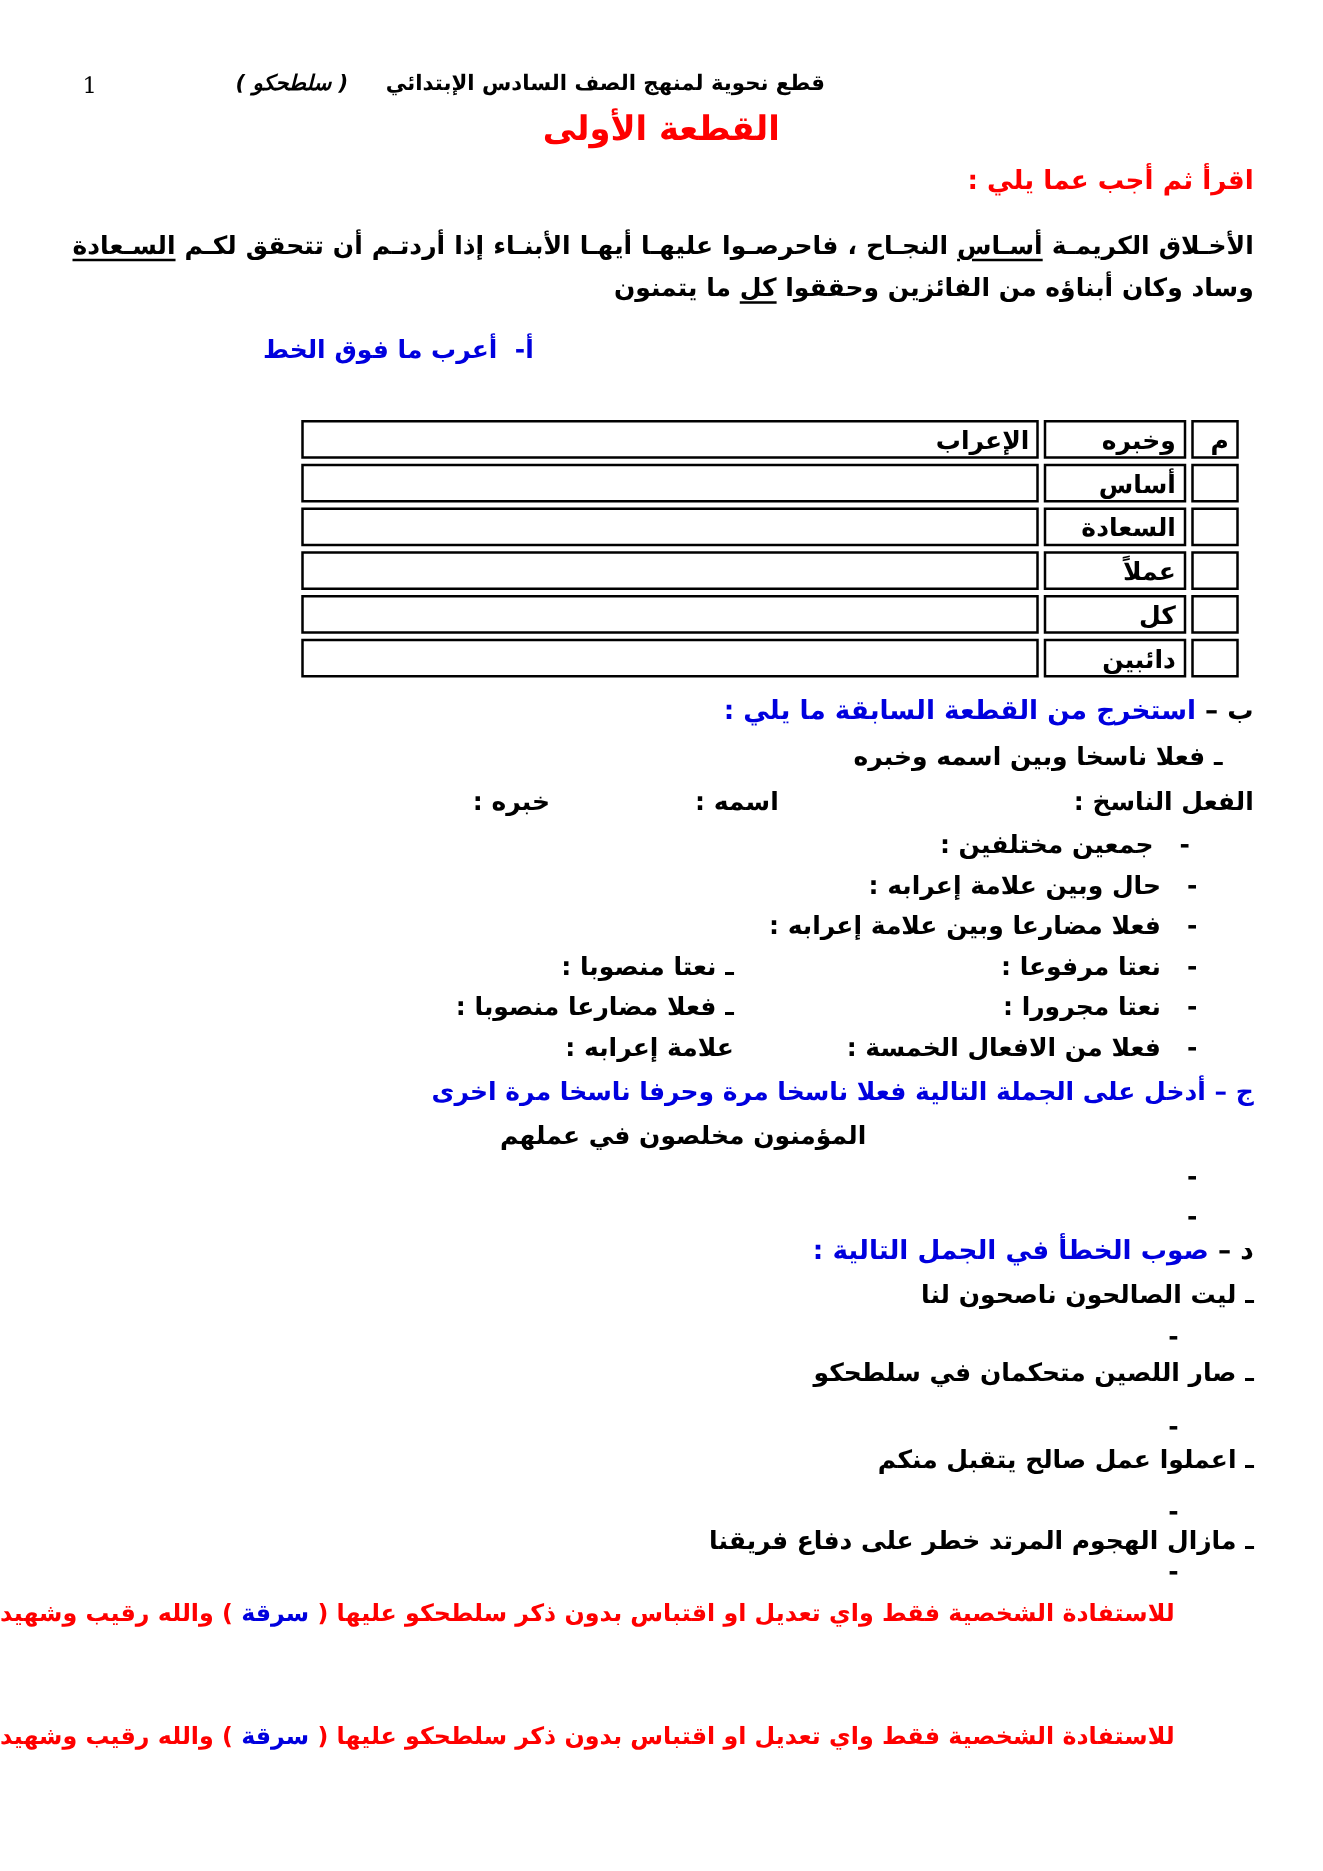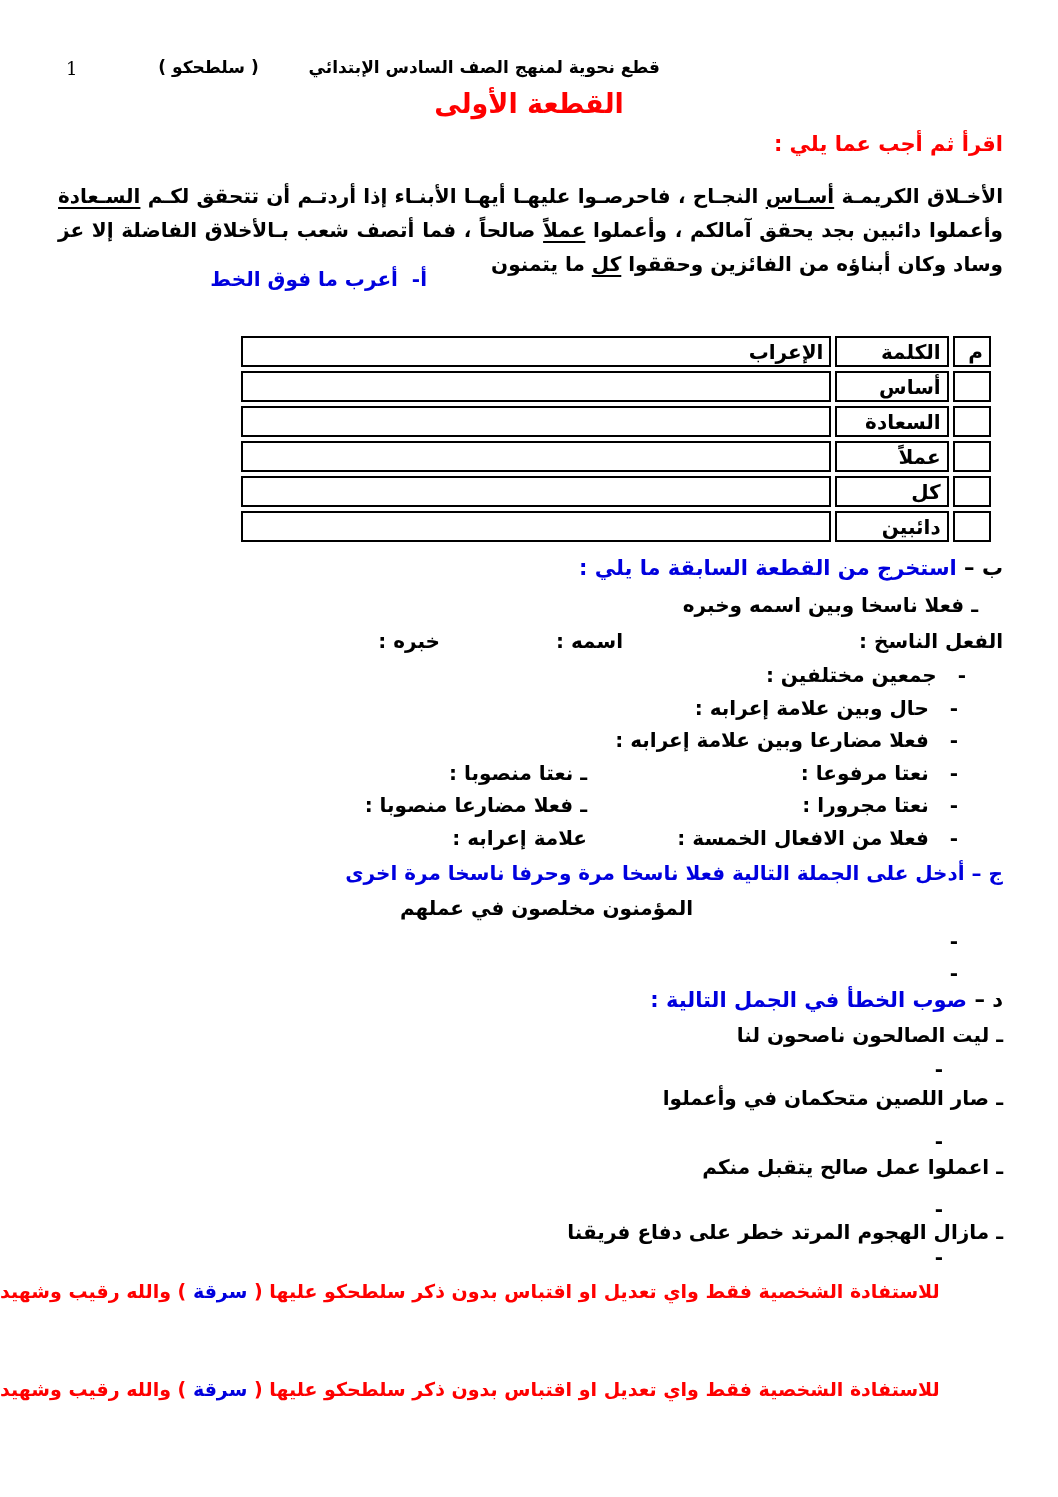--- a/index.html
+++ b/index.html
@@ -4,21 +4,21 @@
 <style>
   html,body{margin:0;padding:0;}
   body{
     width:1058px;height:1497px;background:#ffffff;position:relative;
     font-family:"DejaVu Sans",sans-serif;font-weight:bold;direction:rtl;
     overflow:hidden;color:#000;
   }
   .abs{position:absolute;white-space:nowrap;}
   .page-number{position:absolute;top:58px;left:66px;font-family:"DejaVu Serif",serif;font-weight:normal;font-size:18px;direction:ltr;}
   .doc-header{position:absolute;top:57px;right:398px;font-size:17px;white-space:nowrap;}
-  .doc-header .brand{margin-right:44px;}
+  .doc-header .brand{margin-right:24px;font-style:italic;}
   .page-title{position:absolute;top:88px;left:0;right:0;text-align:center;color:#fe0000;font-size:27px;}
   .read-instruction{position:absolute;top:132px;right:55px;color:#fe0000;font-size:21px;}
   .passage{position:absolute;top:159px;right:55px;left:58px;font-size:20px;line-height:34px;margin-top:20px;}
   .pline{text-align:justify;text-align-last:justify;}
   .pline.last{text-align:right;text-align-last:right;}
   .u{text-decoration:underline;text-decoration-thickness:2px;text-underline-offset:4px;}
   .sec-a{position:absolute;top:267px;right:631px;color:#0000de;font-size:20px;white-space:pre;}
   .parse-table{position:absolute;top:332px;right:63px;width:758px;border-collapse:separate;border-spacing:4px;font-size:20px;}
   .parse-table td{border:2px solid #000;height:27px;padding:0 6px;}
   .parse-table .ci{width:24px;}
@@ -38,31 +38,30 @@
   <span>قطع نحوية لمنهج الصف السادس الإبتدائي</span>
   <span class="brand">( سلطحكو )</span>
 </div>
 
 <div class="page-title">القطعة الأولى</div>
 
 <div class="read-instruction">اقرأ ثم أجب عما يلي :</div>
 
 <div class="passage">
   <div class="pline"><span>الأخـلاق الكريمـة </span><span class="u">أسـاس</span><span> النجـاح ، فاحرصـوا عليهـا أيهـا الأبنـاء إذا أردتـم أن تتحقق لكـم </span><span class="u">السـعادة</span></div>
-  <div class="pline"><span>وأعملوا دائبين بجد يحقق آمالكم ، وأعملوا </span><span class="u">عملاً</span><span> صالحاً ، فما أتصف شعب بـالأخلاق الفاضلة  إلا عز</span></div>
   <div class="pline last"><span>وساد وكان أبناؤه من الفائزين وحققوا </span><span class="u">كل</span><span> ما يتمنون</span></div>
 </div>
 
 <div class="sec-a">أ-  أعرب ما فوق الخط</div>
 
 <table class="parse-table">
   <tbody>
       <tr>
     <td class="ci">م</td>
-    <td class="cw">الكلمة</td>
+    <td class="cw">وخبره</td>
     <td class="cp">الإعراب</td>
   </tr>
   <tr>
     <td class="ci"></td>
     <td class="cw">أساس</td>
     <td class="cp"></td>
   </tr>
   <tr>
     <td class="ci"></td>
     <td class="cw">السعادة</td>
@@ -87,21 +86,21 @@
   </table>
 
 <div class="abs fs21" style="top:556px;right:55px;"><span>ب – </span><span class="blue">استخرج من القطعة السابقة ما يلي :</span></div>
 
 <div class="abs fs20" style="top:593px;right:80px;">ـ فعلا ناسخا وبين اسمه وخبره</div>
 
 <div class="abs fs20" style="top:629px;right:55px;">الفعل الناسخ :</div>
 <div class="abs fs20" style="top:629px;right:435px;">اسمه :</div>
 <div class="abs fs20" style="top:629px;right:618px;">خبره :</div>
 
-<div class="abs fs20" style="top:663px;right:92px;"><span>-</span>&nbsp;&nbsp;&nbsp;<span>جمعين مختلفين :</span></div>
+<div class="abs fs20" style="top:663px;right:106px;"><span>-</span>&nbsp;&nbsp;&nbsp;<span>جمعين مختلفين :</span></div>
 <div class="abs fs20" style="top:696px;right:100px;"><span>-</span>&nbsp;&nbsp;&nbsp;<span>حال وبين علامة إعرابه :</span></div>
 <div class="abs fs20" style="top:728px;right:100px;"><span>-</span>&nbsp;&nbsp;&nbsp;<span>فعلا مضارعا وبين علامة إعرابه :</span></div>
 
 <div class="abs fs20" style="top:761px;right:100px;"><span>-</span>&nbsp;&nbsp;&nbsp;<span>نعتا مرفوعا :</span></div>
 <div class="abs fs20" style="top:761px;right:471px;">ـ نعتا منصوبا :</div>
 
 <div class="abs fs20" style="top:793px;right:100px;margin-left:36px;"><span>-</span>&nbsp;&nbsp;&nbsp;<span>نعتا مجرورا :</span></div>
 <div class="abs fs20" style="top:793px;right:471px;margin-left:24px;">ـ فعلا مضارعا منصوبا :</div>
 
 <div class="abs fs20" style="top:826px;right:100px;"><span>-</span>&nbsp;&nbsp;&nbsp;<span>فعلا من الافعال الخمسة :</span></div>
@@ -109,21 +108,21 @@
 
 <div class="abs fs20 blue" style="top:861px;right:55px;">ج – أدخل على الجملة التالية فعلا ناسخا مرة وحرفا ناسخا مرة اخرى</div>
 <div class="abs fs20" style="top:896px;right:365px;">المؤمنون مخلصون في عملهم</div>
 <div class="abs fs20" style="top:929px;right:100px;">-</div>
 <div class="abs fs20" style="top:961px;right:100px;">-</div>
 
 <div class="abs fs21" style="top:988px;right:55px;"><span>د – </span><span class="blue">صوب الخطأ في الجمل التالية :</span></div>
 
 <div class="abs fs20" style="top:1023px;right:55px;">ـ ليت الصالحون ناصحون لنا</div>
 <div class="abs fs20" style="top:1057px;right:115px;">-</div>
-<div class="abs fs20" style="top:1086px;right:55px;">ـ صار اللصين متحكمان في وأعملوا</div>
+<div class="abs fs20" style="top:1086px;right:55px;">ـ صار اللصين متحكمان في سلطحكو</div>
 <div class="abs fs20" style="top:1129px;right:115px;">-</div>
 <div class="abs fs20" style="top:1155px;right:55px;">ـ اعملوا عمل صالح يتقبل منكم</div>
 <div class="abs fs20" style="top:1197px;right:115px;">-</div>
 <div class="abs fs20" style="top:1220px;right:55px;">ـ مازال الهجوم المرتد خطر على دفاع فريقنا</div>
 <div class="abs fs20" style="top:1245px;right:115px;">-</div>
 
 <div class="footer-line" style="top:1280px;"><span>للاستفادة الشخصية فقط واي تعديل او اقتباس بدون ذكر سلطحكو عليها ( </span><span class="blue">سرقة</span><span> ) والله رقيب وشهيد</span></div>
 
 <div class="footer-line" style="top:1378px;"><span>للاستفادة الشخصية فقط واي تعديل او اقتباس بدون ذكر سلطحكو عليها ( </span><span class="blue">سرقة</span><span> ) والله رقيب وشهيد</span></div>
 

